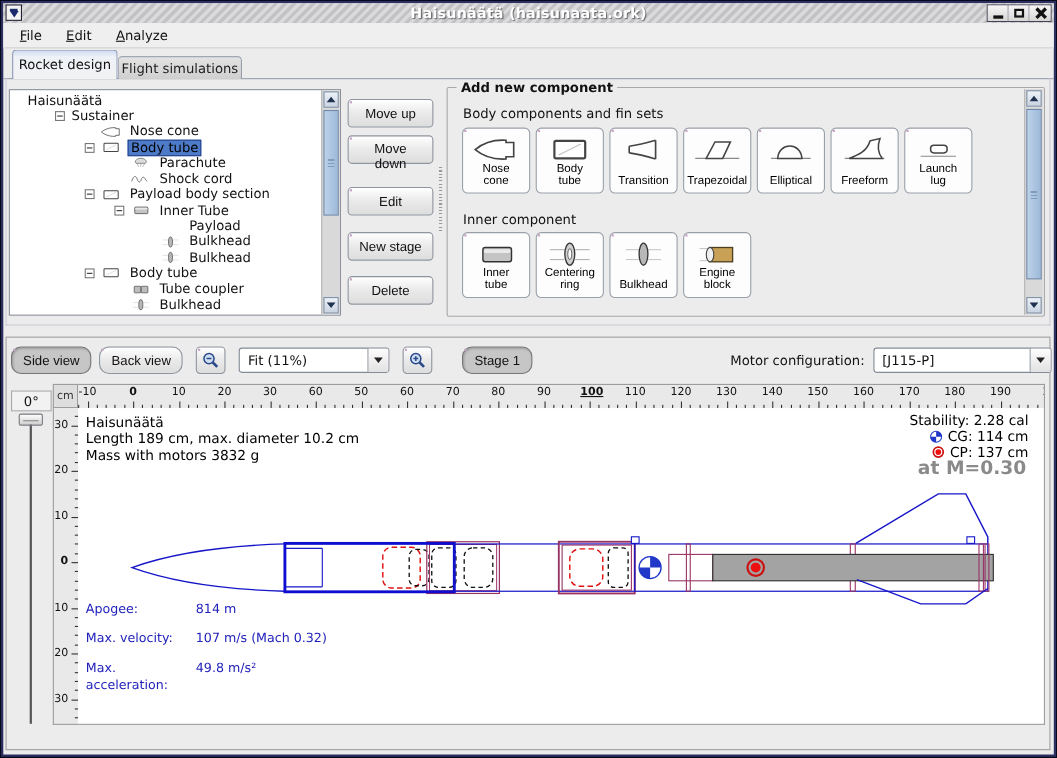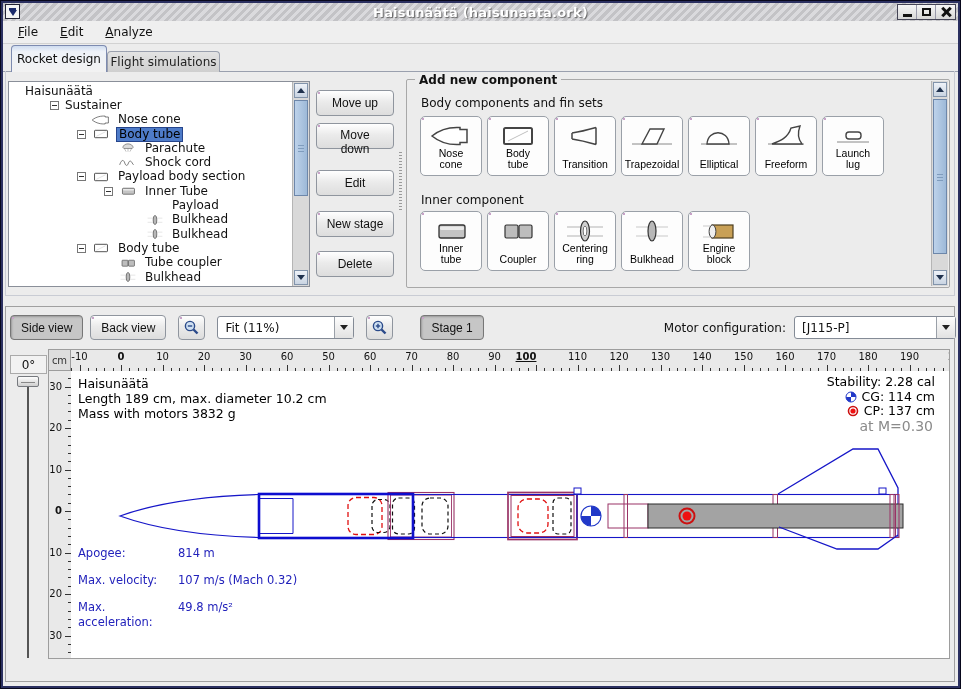--- a/index.html
+++ b/index.html
@@ -96,21 +96,21 @@
   #comp-row1{top:36px;}
   #comp-row2{top:131px;}
   .comp-btn{width:62px;height:60px;border:1px solid #9aa0a8;border-radius:5px;background:#fdfdfd;
     display:flex;flex-direction:column;align-items:center;justify-content:flex-end;cursor:default;position:relative;}
   .comp-btn::before{content:"";position:absolute;left:1px;top:1px;width:2px;height:2px;background:#c8a2c8;}
   .comp-btn svg{position:absolute;top:6px;left:50%;transform:translateX(-50%);}
   .comp-btn .comp-label{font-size:10.5px;line-height:11px;text-align:center;margin-bottom:4px;padding:0 1px;}
   
   #bottom-pane{position:absolute;left:5px;top:306px;width:950px;height:376px;border:1px solid #a0a0a0;background:#ececec;}
   #view-toolbar{position:absolute;left:10px;top:315px;display:flex;align-items:center;gap:7px;}
-  .tool-btn{height:25px;display:flex;align-items:center;justify-content:center;padding:0 10px;}
+  .tool-btn{height:25px;display:flex;align-items:center;justify-content:center;padding:0 10px;border-radius:9px;}
   .zoom-btn{width:27px;height:25px;padding:0;margin-left:5px;display:flex;align-items:center;justify-content:center;}
   .combo{height:23px;background:#fff;border:1px solid #848b96;border-radius:3px;display:flex;align-items:center;cursor:default;}
   .combo .combo-text{flex:1;padding:0 7px;font-size:12px;white-space:nowrap;overflow:hidden;}
   .combo .combo-arrow{width:19px;height:100%;border-left:1px solid #9aa0a8;background:linear-gradient(#fdfdfd,#e2e2e2);
     display:flex;align-items:center;justify-content:center;}
   .chev{width:0;height:0;border-left:4px solid transparent;border-right:4px solid transparent;border-top:5px solid #222;}
   #fit-combo{width:137px;margin-left:5px;margin-right:0;}
   #stage-btn{margin-left:20px;}
   #motor-config{position:absolute;right:5px;top:316px;display:flex;align-items:center;gap:8px;}
   #motor-combo{width:162px;}
@@ -134,21 +134,21 @@
   .h-tick{position:absolute;bottom:0;width:1px;background:#333;}
   .v-lab{position:absolute;right:9px;font-size:10px;color:#111;}
   .v-lab.b{font-weight:bold;}
   .v-tick{position:absolute;right:0;height:1px;background:#333;}
   
   #canvas{position:absolute;left:71px;top:371px;width:879px;height:288px;background:#fff;
     border-right:1px solid #9d9d9d;border-bottom:1px solid #9d9d9d;}
   #fig-info{position:absolute;left:7px;top:5px;font-size:12.5px;line-height:15px;color:#000;}
   #stab-info{position:absolute;right:14px;top:4px;font-size:12.5px;line-height:14.5px;text-align:right;color:#000;}
   .stab-row{display:flex;align-items:center;justify-content:flex-end;gap:5px;}
-  #mach-note{color:#8a8a8a;font-size:14px;padding-right:2px;}
+  #mach-note{color:#8a8a8a;font-size:17px;padding-right:2px;font-weight:bold;}
   #flight-info{position:absolute;left:7px;bottom:28px;font-size:11.5px;line-height:15px;color:#2222bb;}
   .fl-row{display:flex;margin-top:12px;}
   .fl-label{width:100px;}
   #rocket-svg{position:absolute;left:0;top:0;}
   
   #hint-bar{position:absolute;left:6px;right:6px;top:663px;height:18px;display:flex;align-items:center;
     padding-left:67px;gap:26px;font-size:11px;font-weight:bold;color:#1a1a1a;}
   .hidden-defs{position:absolute;width:0;height:0;overflow:hidden;}
 </style>
 </head>
@@ -445,26 +445,20 @@
     <div class="section-label" id="section2-label">Inner component</div>
     <div class="comp-row" id="comp-row2">
 
         <button class="comp-btn">
           <svg width="44" height="26" viewBox="0 0 44 26">
             <use href="#sym-innertube"></use>
           </svg>
           <span class="comp-label">Inner tube</span>
         </button>
 
-        <button class="comp-btn">
-          <svg width="44" height="26" viewBox="0 0 44 26">
-            <use href="#sym-coupler"></use>
-          </svg>
-          <span class="comp-label">Coupler</span>
-        </button>
 
         <button class="comp-btn">
           <svg width="44" height="26" viewBox="0 0 44 26">
             <use href="#sym-centeringring"></use>
           </svg>
           <span class="comp-label">Centering ring</span>
         </button>
 
         <button class="comp-btn">
           <svg width="44" height="26" viewBox="0 0 44 26">
@@ -540,21 +534,21 @@
       <div class="h-lab b" style="left: 50px;">0</div>
       <div class="h-lab" style="left: 91.5px;">10</div>
       <div class="h-lab" style="left: 133px;">20</div>
       <div class="h-lab" style="left: 174.5px;">30</div>
       <div class="h-lab" style="left: 216px;">60</div>
       <div class="h-lab" style="left: 257.5px;">50</div>
       <div class="h-lab" style="left: 299px;">60</div>
       <div class="h-lab" style="left: 340.5px;">70</div>
       <div class="h-lab" style="left: 382px;">80</div>
       <div class="h-lab" style="left: 423.5px;">90</div>
-      <div class="h-lab b" style="left: 455px; text-decoration: underline;">100</div>
+      <div class="h-lab b" style="left: 467px; text-decoration: underline;">100</div>
       <div class="h-lab" style="left: 506.5px;">110</div>
       <div class="h-lab" style="left: 548px;">120</div>
       <div class="h-lab" style="left: 589.5px;">130</div>
       <div class="h-lab" style="left: 631px;">140</div>
       <div class="h-lab" style="left: 672.5px;">150</div>
       <div class="h-lab" style="left: 714px;">160</div>
       <div class="h-lab" style="left: 755.5px;">170</div>
       <div class="h-lab" style="left: 797px;">180</div>
       <div class="h-lab" style="left: 838.5px;">190</div>
       <div class="h-lab edge" style="left: 877px;">2</div>

